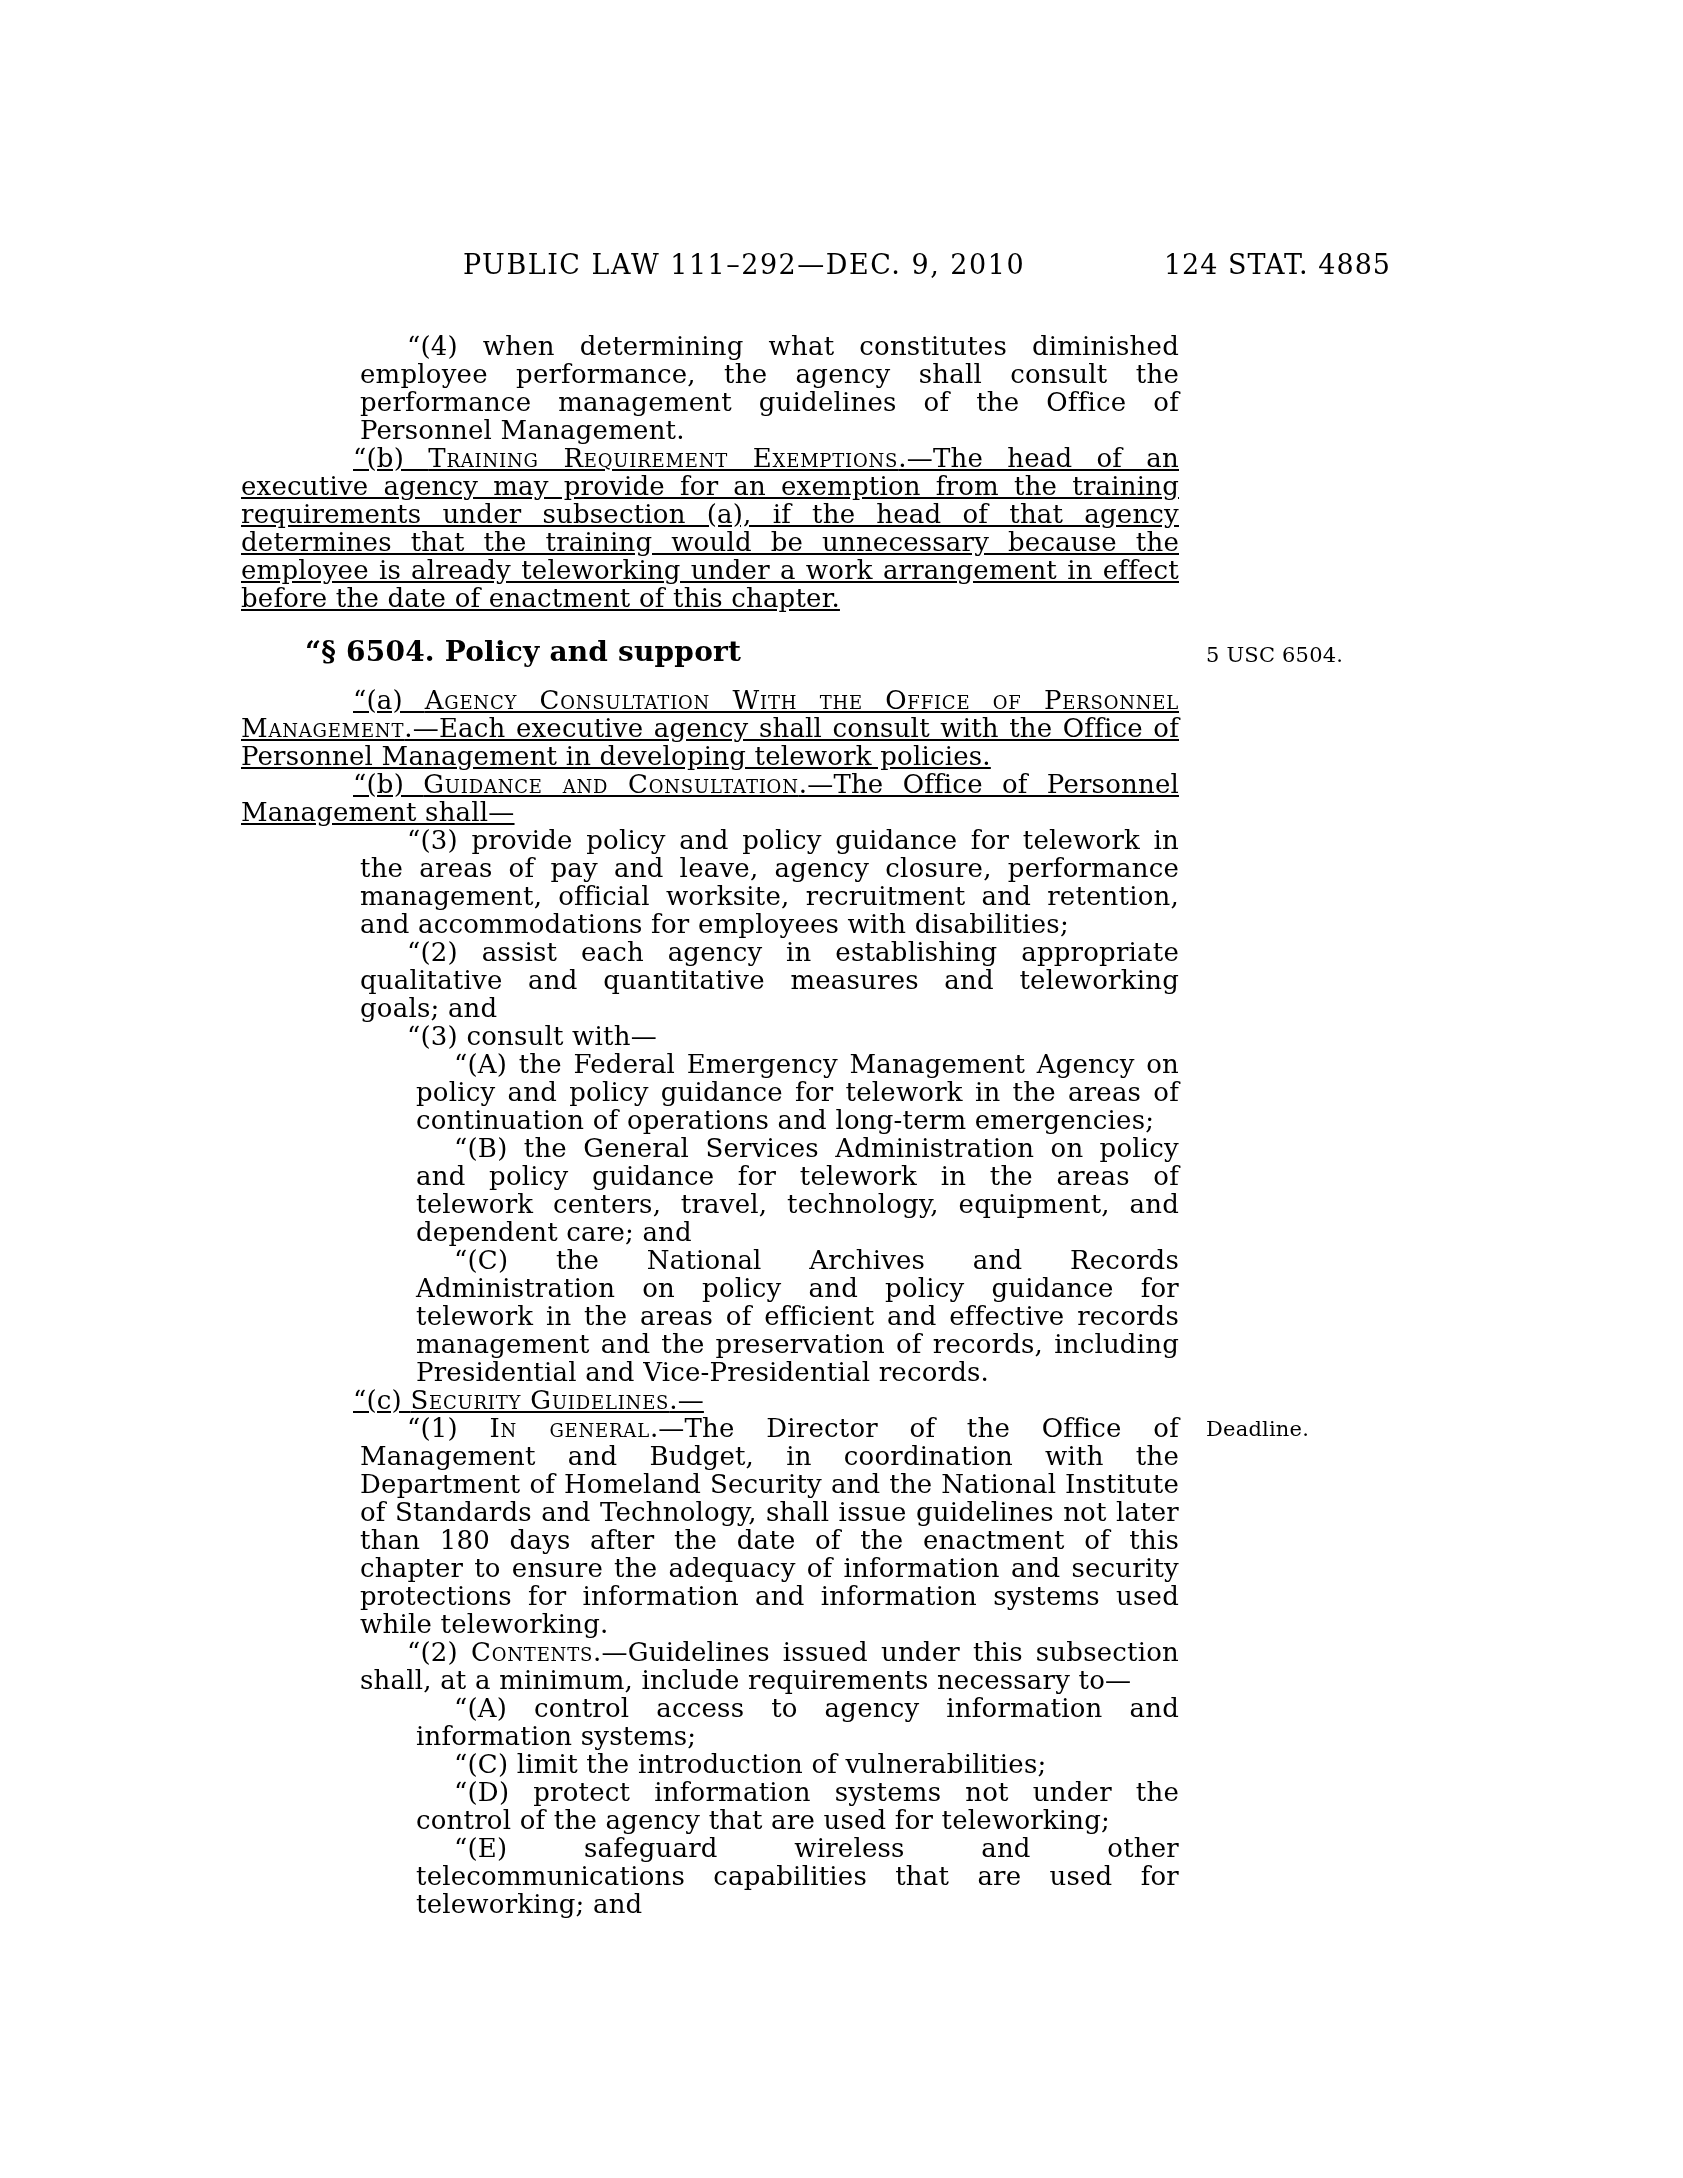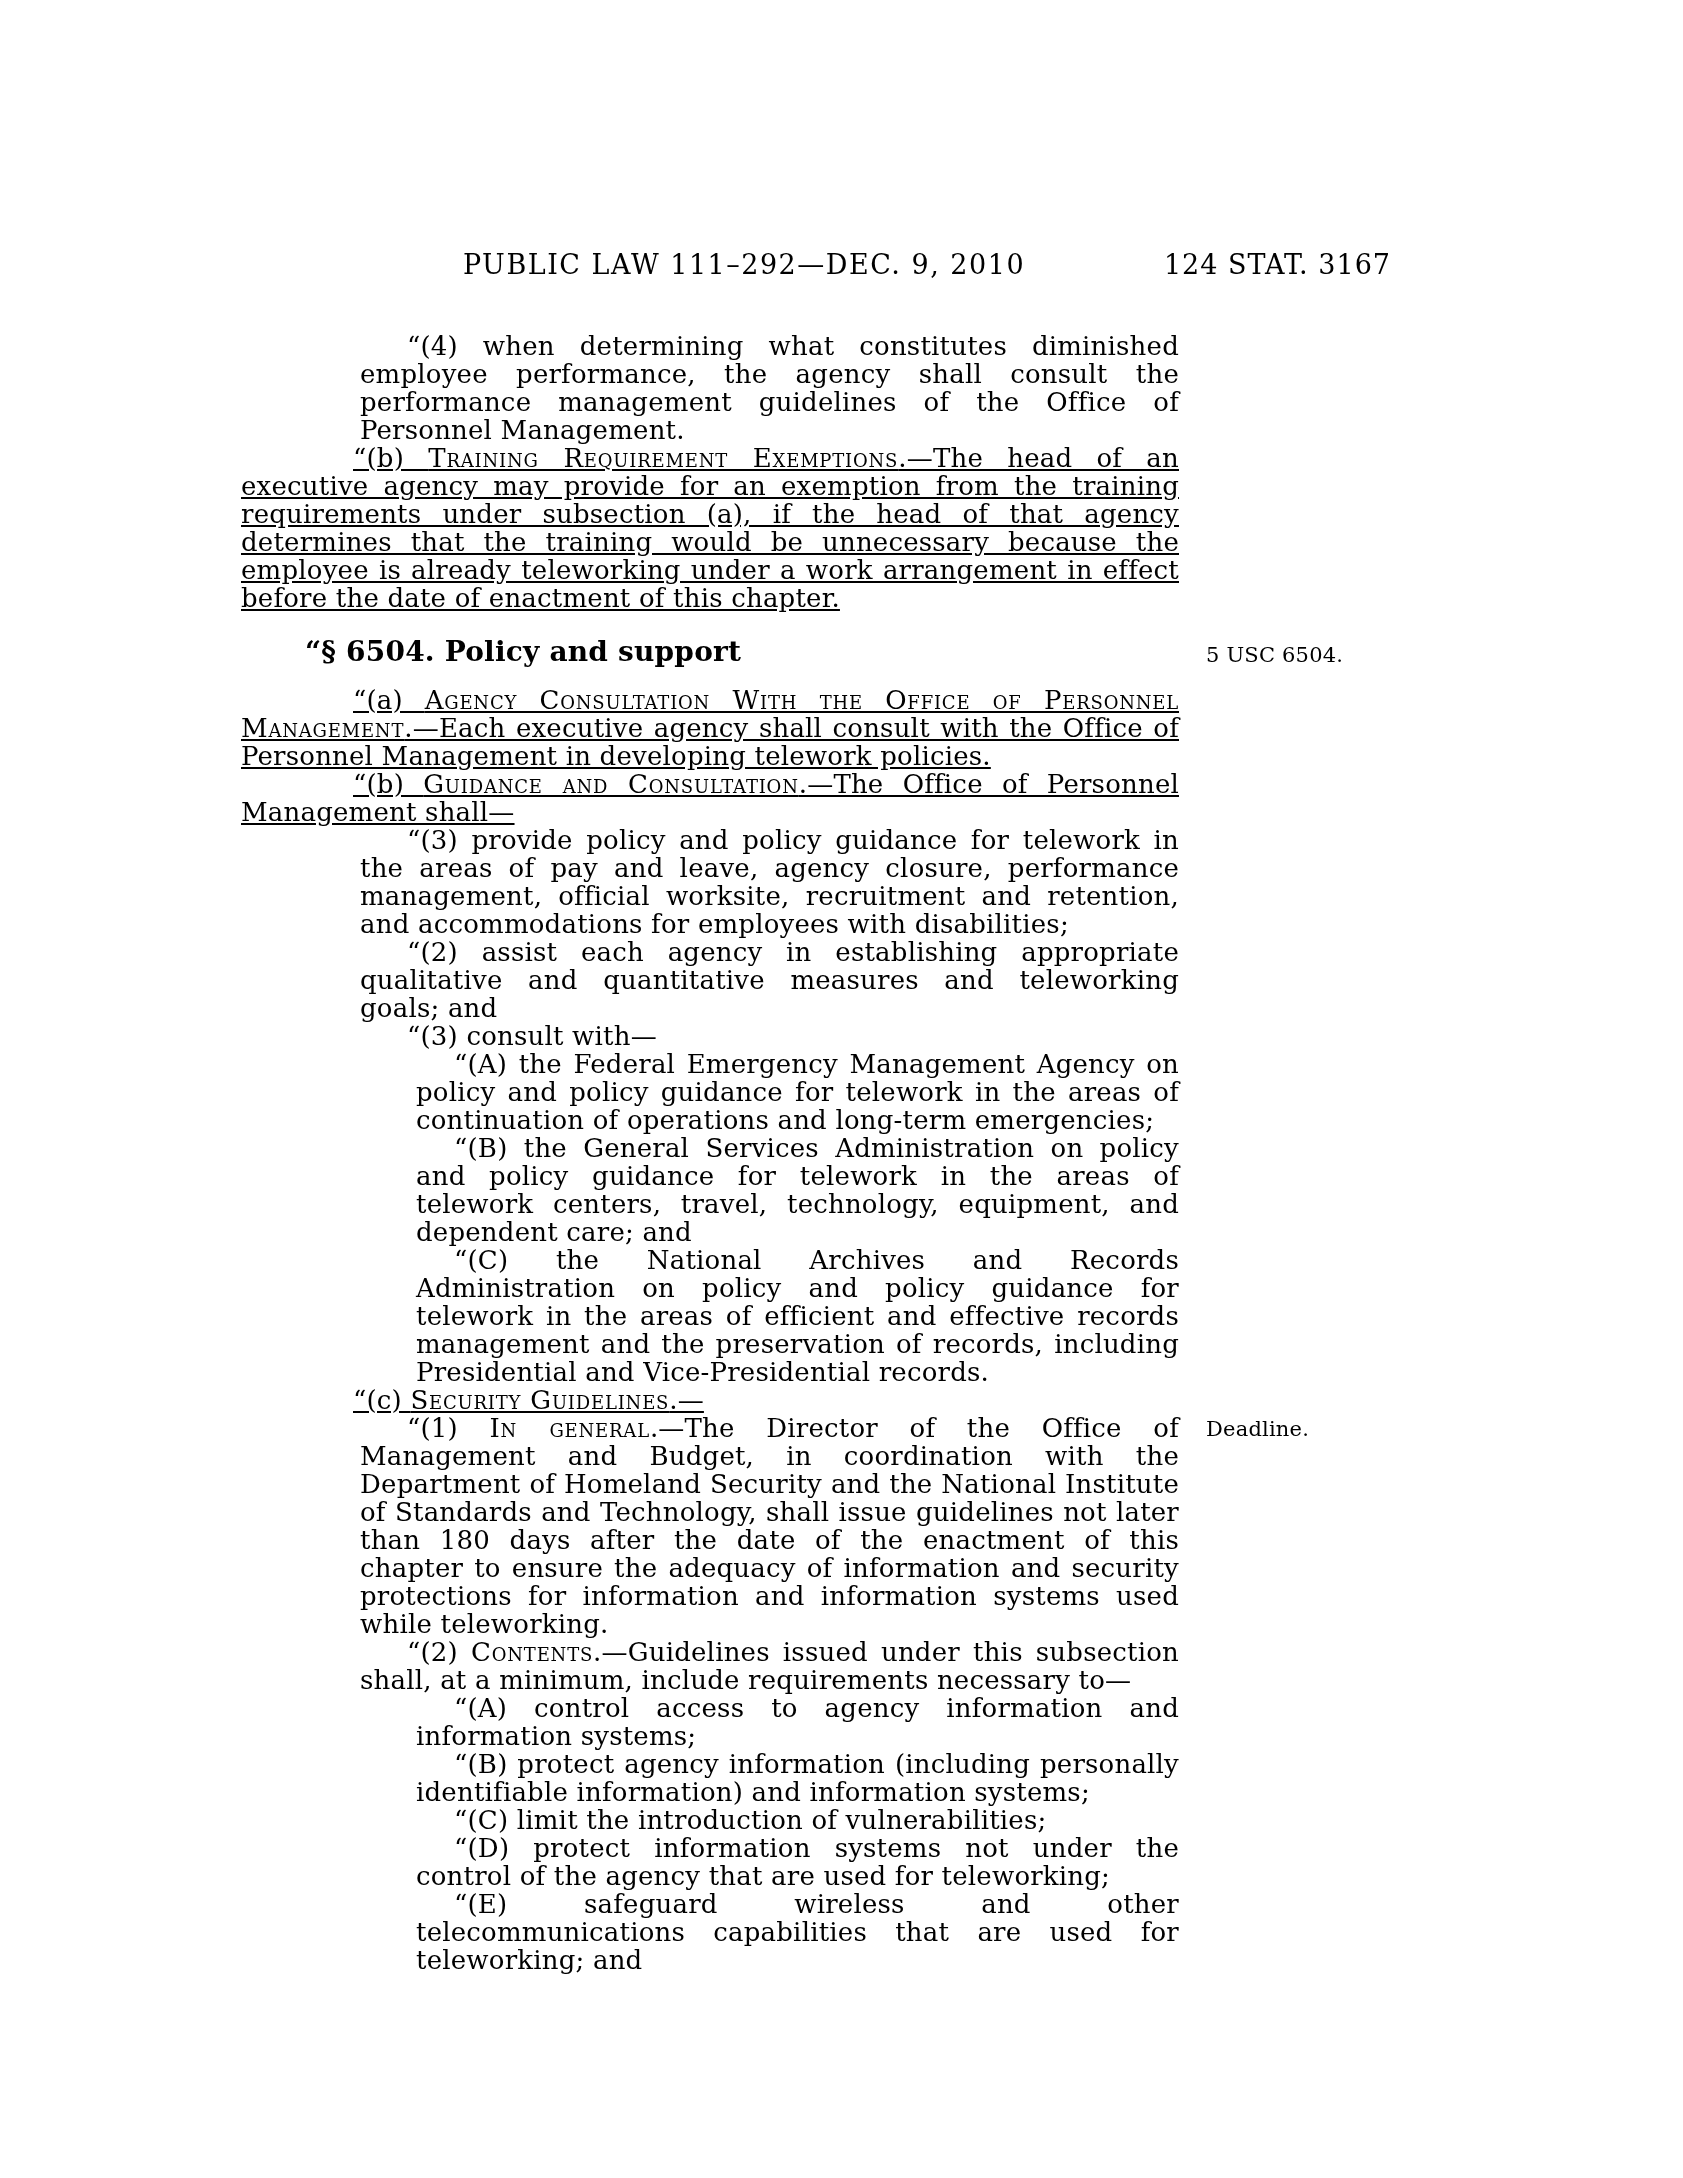--- a/index.html
+++ b/index.html
@@ -86,38 +86,37 @@
     white-space: nowrap;
   }
   .level1 > .margin-note { left: 846px; top: 3px; }
 </style>
 </head>
 <body>
 
 <div class="page">
   <header class="running-head">
     <div class="rh-title">PUBLIC LAW 111–292—DEC. 9, 2010</div>
-    <div class="rh-stat">124 STAT. 3167</div>
+    <div class="rh-stat">124 STAT. 4885</div>
   </header>
 
   <main class="doc-body">
       <p class="para level1"><span>“(4) when determining what constitutes diminished employee performance, the agency shall consult the performance management guidelines of the Office of Personnel Management.</span></p>
       <p class="para level0"><span>“(b) </span><span class="sc">Training Requirement Exemptions</span><span>.—The head of an executive agency may provide for an exemption from the training requirements under subsection (a), if the head of that agency determines that the training would be unnecessary because the employee is already teleworking under a work arrangement in effect before the date of enactment of this chapter.</span></p>
       <h2 class="section-heading"><span>“§ 6504. Policy and support</span><span class="margin-note">5 USC 6504.</span></h2>
       <p class="para level0"><span>“(a) </span><span class="sc">Agency Consultation With the Office of Personnel Management</span><span>.—Each executive agency shall consult with the Office of Personnel Management in developing telework policies.</span></p>
       <p class="para level0"><span>“(b) </span><span class="sc">Guidance and Consultation</span><span>.—The Office of Personnel Management shall—</span></p>
       <p class="para level1"><span>“(3) provide policy and policy guidance for telework in the areas of pay and leave, agency closure, performance management, official worksite, recruitment and retention, and accommodations for employees with disabilities;</span></p>
       <p class="para level1"><span>“(2) assist each agency in establishing appropriate qualitative and quantitative measures and teleworking goals; and</span></p>
       <p class="para level1"><span>“(3) consult with—</span></p>
       <p class="para level2"><span>“(A) the Federal Emergency Management Agency on policy and policy guidance for telework in the areas of continuation of operations and long-term emergencies;</span></p>
       <p class="para level2"><span>“(B) the General Services Administration on policy and policy guidance for telework in the areas of telework centers, travel, technology, equipment, and dependent care; and</span></p>
       <p class="para level2"><span>“(C) the National Archives and Records Administration on policy and policy guidance for telework in the areas of efficient and effective records management and the preservation of records, including Presidential and Vice-Presidential records.</span></p>
       <p class="para level0"><span>“(c) </span><span class="sc">Security Guidelines</span><span>.—</span></p>
       <p class="para level1"><span>“(1) </span><span class="sc">In general</span><span>.—The Director of the Office of Management and Budget, in coordination with the Department of Homeland Security and the National Institute of Standards and Technology, shall issue guidelines not later than 180 days after the date of the enactment of this chapter to ensure the adequacy of information and security protections for information and information systems used while teleworking.</span><span class="margin-note">Deadline.</span></p>
       <p class="para level1"><span>“(2) </span><span class="sc">Contents</span><span>.—Guidelines issued under this subsection shall, at a minimum, include requirements necessary to—</span></p>
       <p class="para level2"><span>“(A) control access to agency information and information systems;</span></p>
-      <p class="para level2"><span>“(B) protect agency information (including personally identifiable information) and information systems;</span></p>
       <p class="para level2"><span>“(C) limit the introduction of vulnerabilities;</span></p>
       <p class="para level2"><span>“(D) protect information systems not under the control of the agency that are used for teleworking;</span></p>
       <p class="para level2"><span>“(E) safeguard wireless and other telecommunications capabilities that are used for teleworking; and</span></p>
     </main>
 </div>
 
 
 </body></html>

